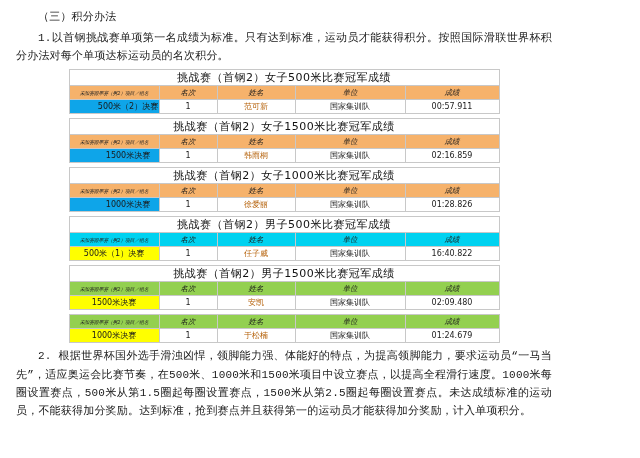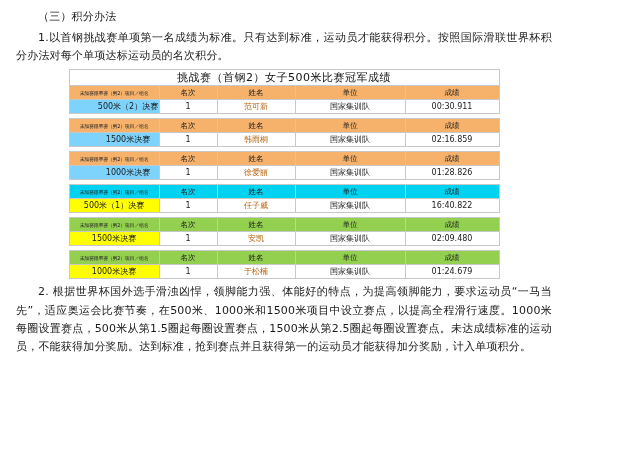--- a/index.html
+++ b/index.html
@@ -27,20 +27,21 @@
     text-align: justify;
     margin: 0 0 4px 0;
     letter-spacing: 0.2px;
   }
   .para.heading {
     text-indent: 22px;
     margin-bottom: 3px;
   }
   .para.indent {
     text-indent: 22px;
+    font-family: Liberation Mono, monospace;
   }
   .tables {
     margin: 4px 0 2px 0;
   }
   table.race {
     border-collapse: collapse;
     width: 430px;
     margin: 0 auto 4px auto;
     table-layout: fixed;
     font-size: 8.5px;
@@ -61,33 +62,34 @@
     font-weight: bold;
     color: #111;
     background: #ffffff;
     border: 1px solid #c8c8c8;
     letter-spacing: 0.5px;
   }
   .hdr td {
     font-size: 7.5px;
     font-weight: bold;
     height: 12px;
+    font-style: italic;
   }
   .hdr td.tiny {
     font-size: 5px;
     letter-spacing: -0.3px;
     color: #222;
   }
   .datarow td {
     font-size: 8px;
     height: 13px;
   }
   
   .orange .hdr td { background: #f6b26b; }
-  .orange .datarow td.c1 { background: #7dd3fc; padding-left: 28px; }
+  .orange .datarow td.c1 { background: #0ea5e9; padding-left: 28px; }
   .orange .datarow td.c2,
   .orange .datarow td.c3,
   .orange .datarow td.c4,
   .orange .datarow td.c5 { background: #ffffff; }
   .orange .datarow td.c3 { color: #b45f06; }
 
   .cyan .hdr td { background: #00d2f0; }
   .cyan .datarow td.c1 { background: #ffff00; }
   .cyan .datarow td.c3 { color: #b45f06; }
 
@@ -128,34 +130,37 @@
         <td>名次</td>
         <td>姓名</td>
         <td>单位</td>
         <td>成绩</td>
       </tr>
       <tr class="datarow">
         <td class="c1">500米（2）决赛</td>
         <td class="c2">1</td>
         <td class="c3">范可新</td>
         <td class="c4">国家集训队</td>
-        <td class="c5">00:30.911</td>
+        <td class="c5">00:57.911</td>
       </tr>
     </tbody>
       </table>
 
     <table class="race orange">
       <colgroup>
         <col class="col-name">
           <col class="col-rank">
           <col class="col-athlete">
           <col class="col-unit">
           <col class="col-result">
       </colgroup>
       <tbody>
+          <tr class="title-row">
+        <td colspan="5">挑战赛（首钢2）女子1500米比赛冠军成绩</td>
+      </tr>
       <tr class="hdr">
         <td class="tiny">未加赛跟墨赛（男2）项目／组名</td>
         <td>名次</td>
         <td>姓名</td>
         <td>单位</td>
         <td>成绩</td>
       </tr>
       <tr class="datarow">
         <td class="c1">1500米决赛</td>
         <td class="c2">1</td>
@@ -168,20 +173,23 @@
 
     <table class="race orange">
       <colgroup>
         <col class="col-name">
           <col class="col-rank">
           <col class="col-athlete">
           <col class="col-unit">
           <col class="col-result">
       </colgroup>
       <tbody>
+          <tr class="title-row">
+        <td colspan="5">挑战赛（首钢2）女子1000米比赛冠军成绩</td>
+      </tr>
       <tr class="hdr">
         <td class="tiny">未加赛跟墨赛（男2）项目／组名</td>
         <td>名次</td>
         <td>姓名</td>
         <td>单位</td>
         <td>成绩</td>
       </tr>
       <tr class="datarow">
         <td class="c1">1000米决赛</td>
         <td class="c2">1</td>
@@ -194,20 +202,23 @@
 
     <table class="race cyan">
       <colgroup>
         <col class="col-name">
           <col class="col-rank">
           <col class="col-athlete">
           <col class="col-unit">
           <col class="col-result">
       </colgroup>
       <tbody>
+          <tr class="title-row">
+        <td colspan="5">挑战赛（首钢2）男子500米比赛冠军成绩</td>
+      </tr>
       <tr class="hdr">
         <td class="tiny">未加赛跟墨赛（男2）项目／组名</td>
         <td>名次</td>
         <td>姓名</td>
         <td>单位</td>
         <td>成绩</td>
       </tr>
       <tr class="datarow">
         <td class="c1">500米（1）决赛</td>
         <td class="c2">1</td>
@@ -220,20 +231,23 @@
 
     <table class="race green">
       <colgroup>
         <col class="col-name">
           <col class="col-rank">
           <col class="col-athlete">
           <col class="col-unit">
           <col class="col-result">
       </colgroup>
       <tbody>
+          <tr class="title-row">
+        <td colspan="5">挑战赛（首钢2）男子1500米比赛冠军成绩</td>
+      </tr>
       <tr class="hdr">
         <td class="tiny">未加赛跟墨赛（男2）项目／组名</td>
         <td>名次</td>
         <td>姓名</td>
         <td>单位</td>
         <td>成绩</td>
       </tr>
       <tr class="datarow">
         <td class="c1">1500米决赛</td>
         <td class="c2">1</td>

